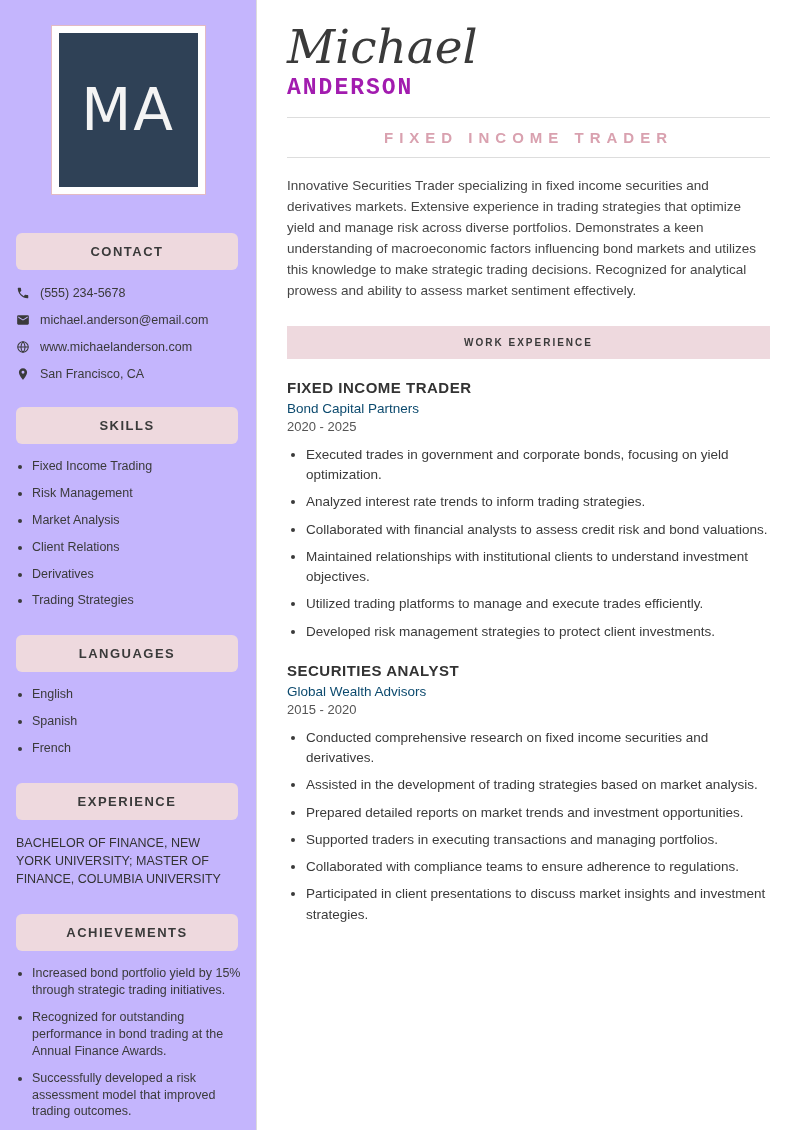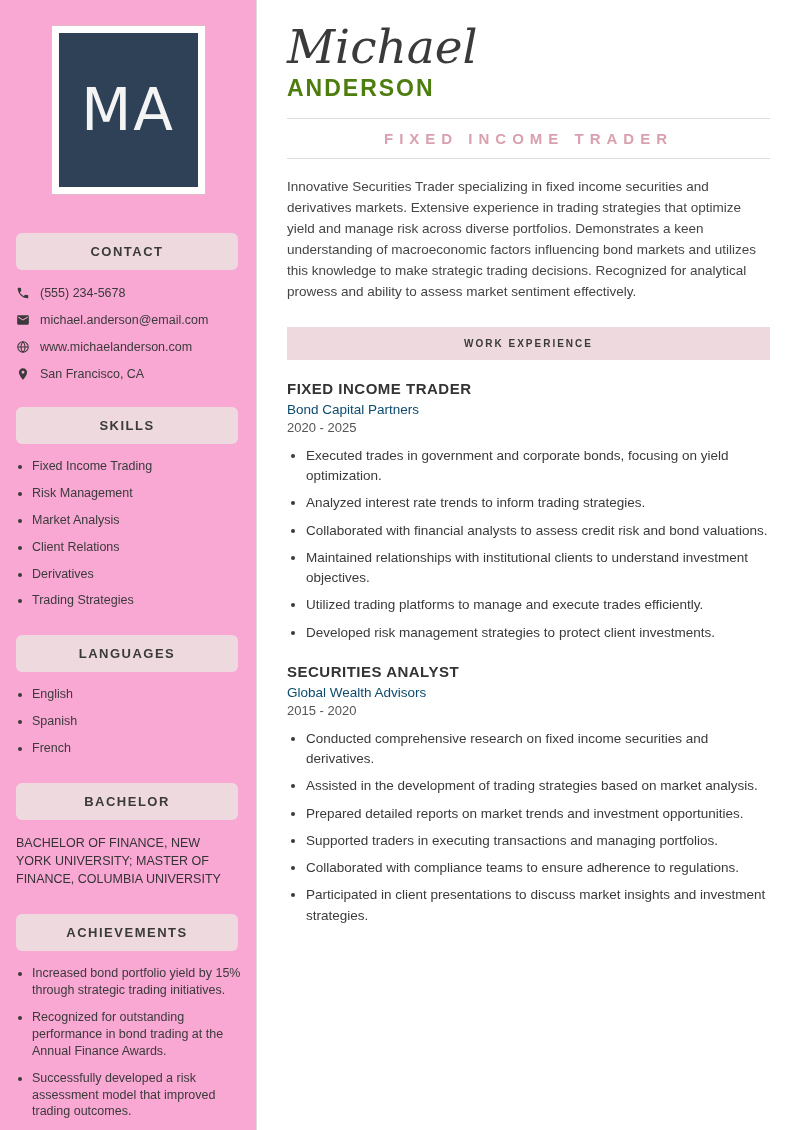--- a/index.html
+++ b/index.html
@@ -7,21 +7,21 @@
   body { font-family: "Liberation Sans", sans-serif; color: #3a3a3a; }
 
   .page {
     width: 800px; height: 1130px; margin: 0 auto;
     display: flex; overflow: hidden; background: #ffffff;
   }
 
   
   .sidebar {
     width: 257px; min-width: 257px; height: 100%;
-    background: #f9a8d4; border-right: 1px solid #dcdcdc;
+    background: #c4b5fd; border-right: 1px solid #dcdcdc;
     padding-bottom: 20px;
   }
   .photo-frame {
     width: 155px; height: 170px; margin: 25px auto 0 auto;
     background: #ffffff; border: 1px solid #e3bac4; padding: 7px;
   }
   .photo-box {
     width: 100%; height: 100%; background: #2f4156;
     display: flex; align-items: center; justify-content: center;
   }
@@ -52,21 +52,21 @@
   }
 
   
   .main { flex: 1; padding: 22px 30px 0 30px; }
   .first-name {
     font-family: "DejaVu Serif", serif; font-style: italic;
     font-size: 47px; line-height: 1.05; color: #3a3a3a;
   }
   .last-name {
     font-size: 23px; font-weight: bold; letter-spacing: 2px;
-    color: #4d7c0f; margin-top: 4px;
+    color: #a21caf; margin-top: 4px; font-family: Liberation Mono, monospace;
   }
   .rule { border: none; border-top: 1px solid #dddddd; margin: 0; }
   .rule.top { margin-top: 16px; }
   .job-headline {
     color: #d9a1af; text-align: center; font-weight: bold;
     font-size: 15px; letter-spacing: 6px; padding: 11px 0;
   }
   .summary {
     margin-top: 18px; font-size: 13.5px; line-height: 1.55; color: #454545;
   }
@@ -142,21 +142,21 @@
       <li>Trading Strategies</li>
     </ul>
 
     <div class="side-band gap">LANGUAGES</div>
     <ul class="side-list">
       <li>English</li>
       <li>Spanish</li>
       <li>French</li>
     </ul>
 
-    <div class="side-band gap">BACHELOR</div>
+    <div class="side-band gap">EXPERIENCE</div>
     <div class="education-text">BACHELOR OF FINANCE, NEW YORK UNIVERSITY; MASTER OF FINANCE, COLUMBIA UNIVERSITY</div>
 
     <div class="side-band gap">ACHIEVEMENTS</div>
     <ul class="side-list">
       <li>Increased bond portfolio yield by 15% through strategic trading initiatives.</li>
       <li>Recognized for outstanding performance in bond trading at the Annual Finance Awards.</li>
       <li>Successfully developed a risk assessment model that improved trading outcomes.</li>
     </ul>
 
   </aside>

